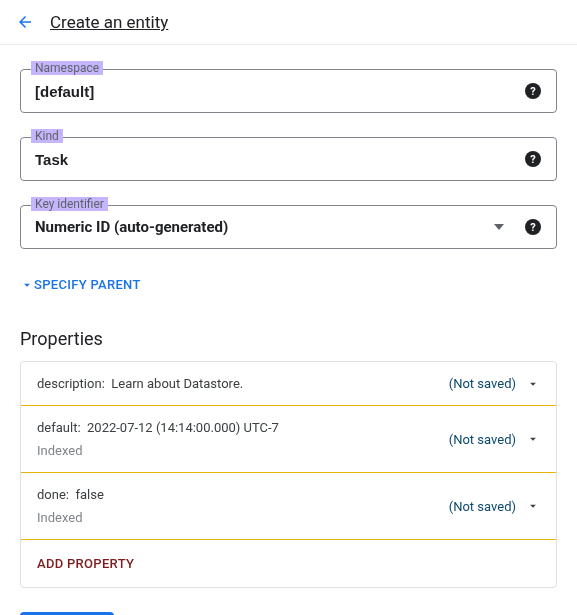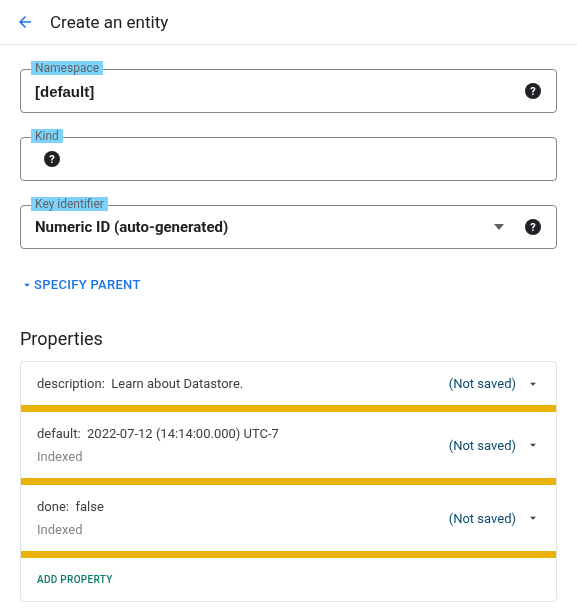--- a/index.html
+++ b/index.html
@@ -11,37 +11,37 @@
     width: 577px;
   }
   .header {
     display: flex;
     align-items: center;
     padding: 12px 16px;
     border-bottom: 1px solid #e8eaed;
     gap: 16px;
   }
   .back-icon { width: 18px; height: 18px; cursor: pointer; color: #1a73e8; }
-  .header-title { font-size: 17px; font-weight: 400; color: #202124; }
+  .header-title { font-size: 17px; font-weight: 400; color: #202124; text-decoration: underline; }
   .content { padding: 0 20px 20px 20px; }
   .field-wrap {
     position: relative;
     border: 1px solid #80868b;
     border-radius: 4px;
     margin-top: 24px;
     padding: 12px 14px;
     display: flex;
     align-items: center;
   }
   .field-wrap.select { cursor: pointer; }
   .floating-label {
     position: absolute;
     top: -9px;
     left: 10px;
-    background: #7dd3fc;
+    background: #c4b5fd;
     padding: 0 4px;
     font-size: 12px;
     color: #5f6368;
   }
   .field-value {
     flex: 1;
     font-size: 15px;
     border: none;
     outline: none;
     background: transparent;
@@ -83,42 +83,42 @@
     font-weight: 400;
     margin-top: 36px;
     margin-bottom: 12px;
   }
   .props-box {
     border: 1px solid #e0e0e0;
     border-radius: 4px;
   }
   .prop-row {
     padding: 14px 16px;
-    border-bottom: 7px solid #eab308;
+    border-bottom: 1px solid #eab308;
     display: flex;
     align-items: flex-start;
     cursor: pointer;
   }
   .prop-left { flex: 1; }
   .prop-line1 { font-size: 13px; color: #3c4043; }
   .prop-line2 { font-size: 13px; color: #80868b; margin-top: 8px; }
   .prop-right {
     display: flex;
     align-items: center;
     gap: 10px;
     color: #0c4a6e;
     font-size: 13px;
     align-self: center;
   }
   .prop-right.top { align-self: flex-start; }
   .expand-icon { width: 14px; height: 14px; color: #3c4043; display: flex; align-items: center; }
   .add-row {
     padding: 16px;
-    color: #0f766e;
-    font-size: 10px;
+    color: #7f1d1d;
+    font-size: 13px;
     font-weight: 500;
     letter-spacing: 0.3px;
     cursor: pointer;
   }
   .actions {
     display: flex;
     gap: 28px;
     align-items: center;
     margin-top: 24px;
   }
@@ -151,20 +151,21 @@
   <div class="field-wrap">
     <span class="floating-label">Namespace</span>
     <input class="field-value" value="[default]" style="">
     <span class="help-icon">
         <span class="help-circle">?</span>
       </span>
   </div>
 
   <div class="field-wrap">
     <span class="floating-label">Kind</span>
+    <input class="field-value" value="Task" style="">
     <span class="help-icon">
         <span class="help-circle">?</span>
       </span>
   </div>
 
   <div class="field-wrap select">
     <span class="floating-label">Key identifier</span>
     <span class="field-value">Numeric ID (auto-generated)</span>
     <span class="caret-down-icon">
       <svg viewBox="0 0 10 6" fill="#5f6368">

